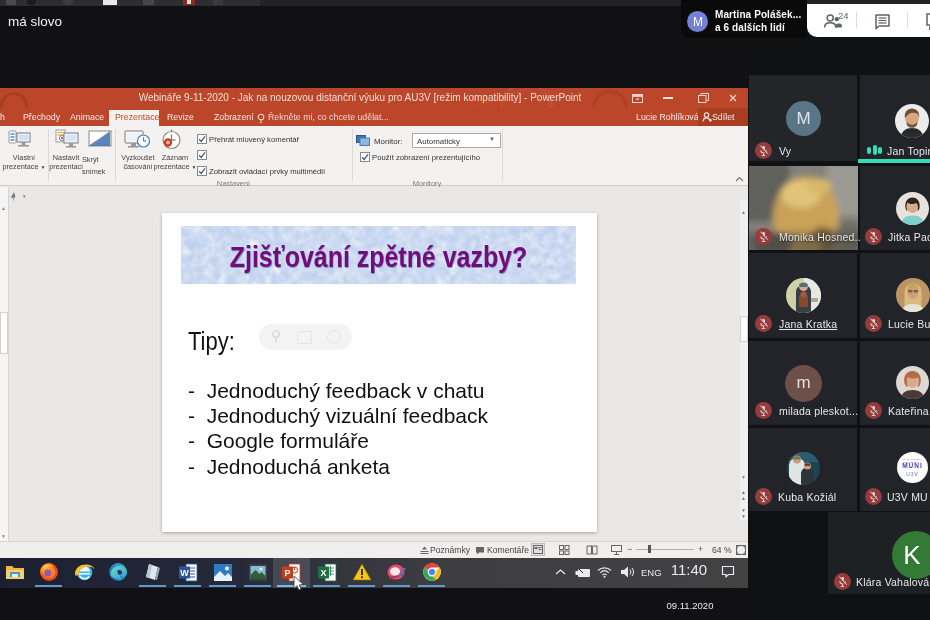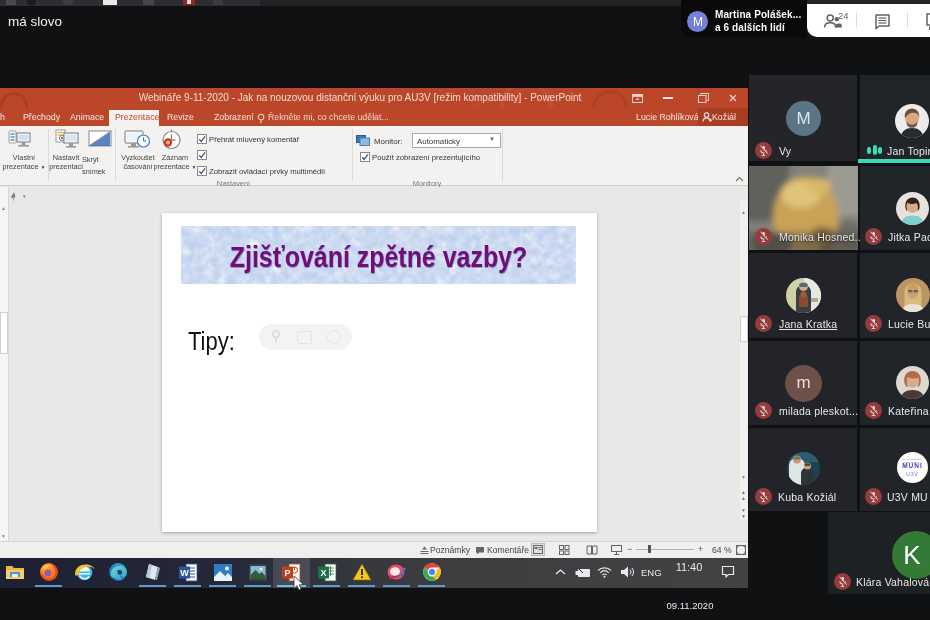--- a/index.html
+++ b/index.html
@@ -91,21 +91,21 @@
    <span class="a" style="left:214px;">Zobrazení</span>
    <span class="a" style="left:268px;color:#f0d4cc;text-align:center;">Řekněte mi, co chcete udělat...</span>
       <svg class="a" style="left:257px;top:4.5px;" width="8" height="11" viewBox="0 0 8 11">
         <circle cx="4" cy="4" r="2.8" fill="none" stroke="#f0d4cc" stroke-width="1.1"></circle>
         <line x1="3" y1="8" x2="5" y2="8" stroke="#f0d4cc" stroke-width="1"></line>
         <line x1="3.2" y1="9.6" x2="4.8" y2="9.6" stroke="#f0d4cc" stroke-width="1"></line>
       </svg>
    <span class="a" style="left:636px;">Lucie Rohlíková</span>
  </div>
  <div class="a" style="left:698px;top:20px;width:50px;height:18px;background:#a83d22;"></div>
- <div class="a" style="left:712px;top:20px;font-size:8.8px;color:#f7e8e4;line-height:18px;">Kožiál</div>
+ <div class="a" style="left:712px;top:20px;font-size:8.8px;color:#f7e8e4;line-height:18px;">Sdílet</div>
  <svg class="a" style="left:702px;top:24px;" width="10" height="11" viewBox="0 0 10 11">
       <circle cx="4.5" cy="3" r="2.2" fill="none" stroke="#f7e8e4" stroke-width="1.1"></circle>
       <path d="M1 9.5c.3-2.4 1.6-3.6 3.5-3.6s3.2 1.2 3.5 3.6" fill="none" stroke="#f7e8e4" stroke-width="1.1"></path>
       <line x1="7.2" y1="8.2" x2="10" y2="8.2" stroke="#f7e8e4" stroke-width="1.1"></line>
       <line x1="8.6" y1="6.8" x2="8.6" y2="9.6" stroke="#f7e8e4" stroke-width="1.1"></line>
     </svg>
 
  <div class="a" style="left:0;top:38px;width:748px;height:60px;background:#f3f2f1;border-bottom:1px solid #d0cfce;box-sizing:border-box;"></div>
 
  <div class="a" style="left:48px;top:41px;width:1px;height:52px;background:#dbdad9;"></div>
@@ -238,20 +238,24 @@
    <div class="a" style="left:97px;top:111px;width:93px;height:26px;background:#f3f3f3;border-radius:13px;"></div>
    <svg class="a" style="left:107px;top:116px;" width="14" height="16" viewBox="0 0 14 16">
         <g stroke="#dcdcdc" stroke-width="1.6" fill="none">
           <circle cx="7" cy="5" r="3.2"></circle>
           <line x1="7" y1="8.5" x2="7" y2="14"></line>
         </g>
       </svg>
    <div class="a" style="left:135px;top:118px;width:13px;height:11px;border:1.5px solid #e3e3e3;border-radius:2px;"></div>
    <div class="a" style="left:165px;top:117px;width:12px;height:12px;border:1.5px solid #e6e6e6;border-radius:50%;"></div>
 
+   <div class="a" style="left:26px;top:165px;font-size:21px;color:#111;line-height:25.2px;white-space:pre;">-  Jednoduchý feedback v chatu
+-  Jednoduchý vizuální feedback
+-  Google formuláře
+-  Jednoduchá anketa</div>
  </div>
 
  <div class="a" style="left:740px;top:112px;width:8px;height:320px;background:#f0f0f0;"></div>
  <div class="a" style="left:741px;top:121px;font-size:5px;color:#888;">▲</div>
  <div class="a" style="left:740px;top:228px;width:8px;height:26px;background:#fdfdfd;border:1px solid #cfcfcf;box-sizing:border-box;"></div>
  <div class="a" style="left:741px;top:386px;font-size:5px;color:#888;">▼</div>
  <div class="a" style="left:741px;top:401px;font-size:5px;color:#777;">▲<br>▲</div>
  <div class="a" style="left:741px;top:419px;font-size:5px;color:#777;">▼<br>▼</div>
 
  <div class="a" style="left:0;top:453px;width:748px;height:17px;background:#f0efee;border-top:1px solid #d6d5d4;box-sizing:border-box;"></div>
@@ -442,21 +446,21 @@
     <circle cx="7.5" cy="10.8" r="1" fill="#e8eaed"></circle>
 </svg>
 <svg class="a" style="left:620px;top:566px;" width="15" height="12" viewBox="0 0 15 12">
  <path d="M1 4h3l4-3.5v11L4 8H1z" fill="#e8eaed"></path>
  <g fill="none" stroke="#e8eaed" stroke-width="1">
       <path d="M10 3.5a4 4 0 0 1 0 5"></path>
       <path d="M12 2a6.5 6.5 0 0 1 0 8"></path>
     </g>
 </svg>
 <div class="a" style="left:641px;top:567px;font-size:9.5px;color:#e8eaed;">ENG</div>
-<div class="a" style="left:664px;top:561px;width:50px;text-align:center;font-size:11px;color:#e8eaed;">11:40</div>
+<div class="a" style="left:664px;top:561px;width:50px;text-align:center;font-size:15px;color:#e8eaed;">11:40</div>
 <div class="a" style="left:662px;top:600px;width:56px;text-align:center;font-size:9.5px;color:#e8eaed;">09.11.2020</div>
 <svg class="a" style="left:721px;top:565px;" width="14" height="13" viewBox="0 0 14 13">
  <path d="M1.5 1.5h11v8h-5l-2.5 2.3V9.5h-3.5z" fill="none" stroke="#e8eaed" stroke-width="1.2"></path>
 </svg>
 
 <div class="a" style="left:748px;top:6px;width:182px;height:614px;background:#101113;"></div>
 
 <div class="a" style="left:807px;top:4px;width:123px;height:33px;background:#fff;border-radius:0 0 0 10px;z-index:5;"></div>
 <svg class="a" style="left:823px;top:13px;z-index:6;" width="19" height="17" viewBox="0 0 19 17">
  <g stroke="#5f6368" stroke-width="1.5" fill="none">

